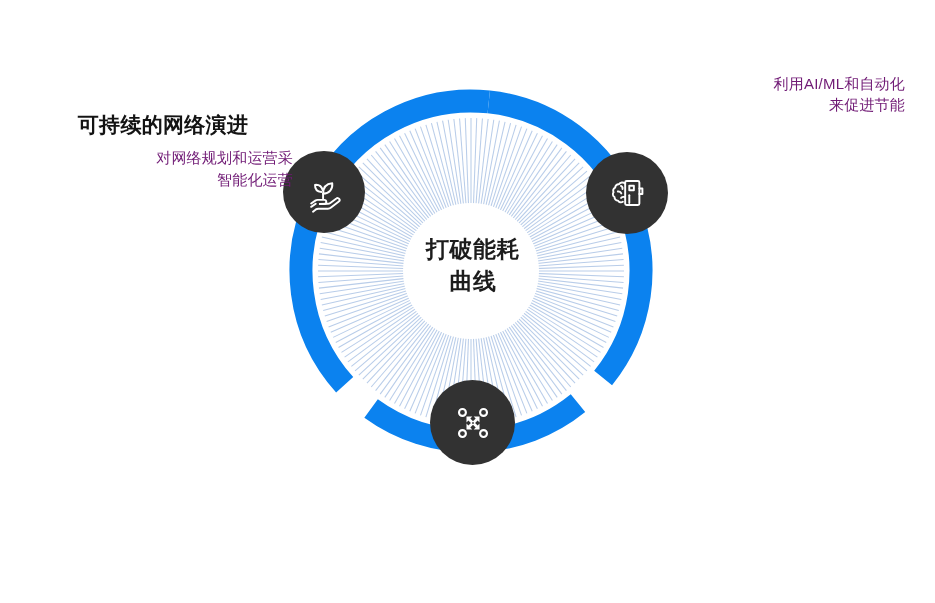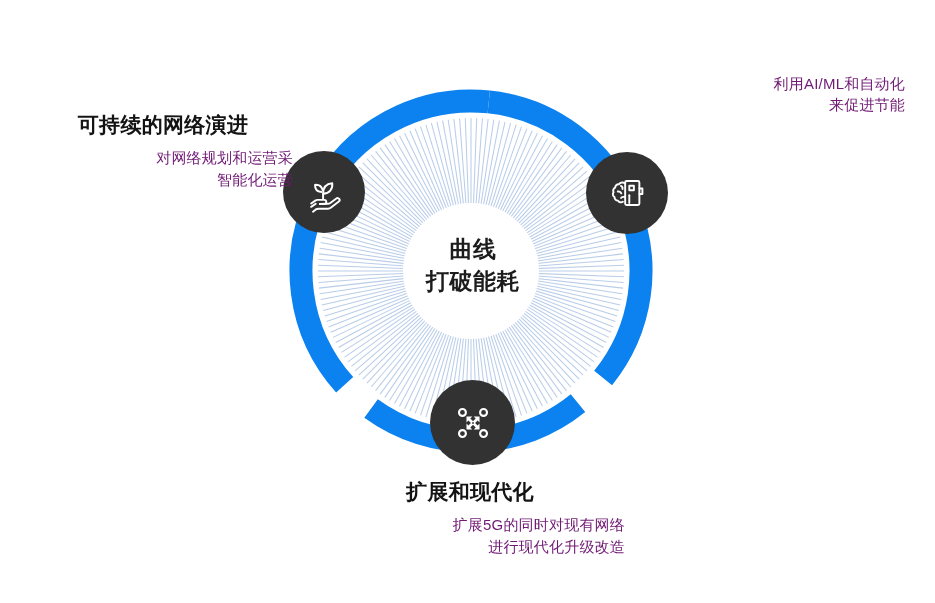--- a/index.html
+++ b/index.html
@@ -298,22 +298,22 @@
 
       <g id="ring" fill="none" stroke="#0b82ef" stroke-width="23" stroke-linecap="butt">
           <path d="M 205.77 18.93 A 170 170 0 0 1 320.11 294.98"></path>
           <path d="M 294.98 320.11 A 170 170 0 0 1 88.08 325.53"></path>
           <path d="M 61.67 301.75 A 170 170 0 0 1 205.77 18.93"></path>
         </g>
     </svg>
   </div>
 
   <div class="center-label">
+    <div>打破能耗</div>
     <div>曲线</div>
-    <div>打破能耗</div>
   </div>
 
   <div class="icon-bubble left">
     <span>
       <svg width="44" height="44" viewBox="0 0 48 48" fill="none" stroke="#ffffff" stroke-width="2.1" stroke-linecap="round" stroke-linejoin="round">
         <path d="M23 26c0-7 4-11 10-11.5 0.6 6.3-3 11-10 11.5z"></path>
         <path d="M22.6 22.2c-1.2-4.6-4.4-6.4-8.4-6 -0.2 4.6 2.6 7.4 7 7.8"></path>
         <path d="M23 26v5"></path>
         <path d="M10 36.5l4.5-3.1c0.7-0.5 1.6-0.8 2.5-0.8h7.2c1.3 0 2.3 1 2.3 2.2 0 1.2-1 2.2-2.3 2.2h-4.6"></path>
         <path d="M10 40.2l5-3.4"></path>
@@ -362,21 +362,14 @@
     </p>
   </div>
 
   <div class="block block-intelligent">
     <p class="body">
       <span>利用AI/ML和自动化</span><br>
       <span>来促进节能</span>
     </p>
   </div>
 
-  <div class="block block-scale">
-    <p class="heading">扩展和现代化</p>
-    <p class="body">
-      <span>扩展5G的同时对现有网络</span><br>
-      <span>进行现代化升级改造</span>
-    </p>
-  </div>
 
 </div>
 
 </body></html>

